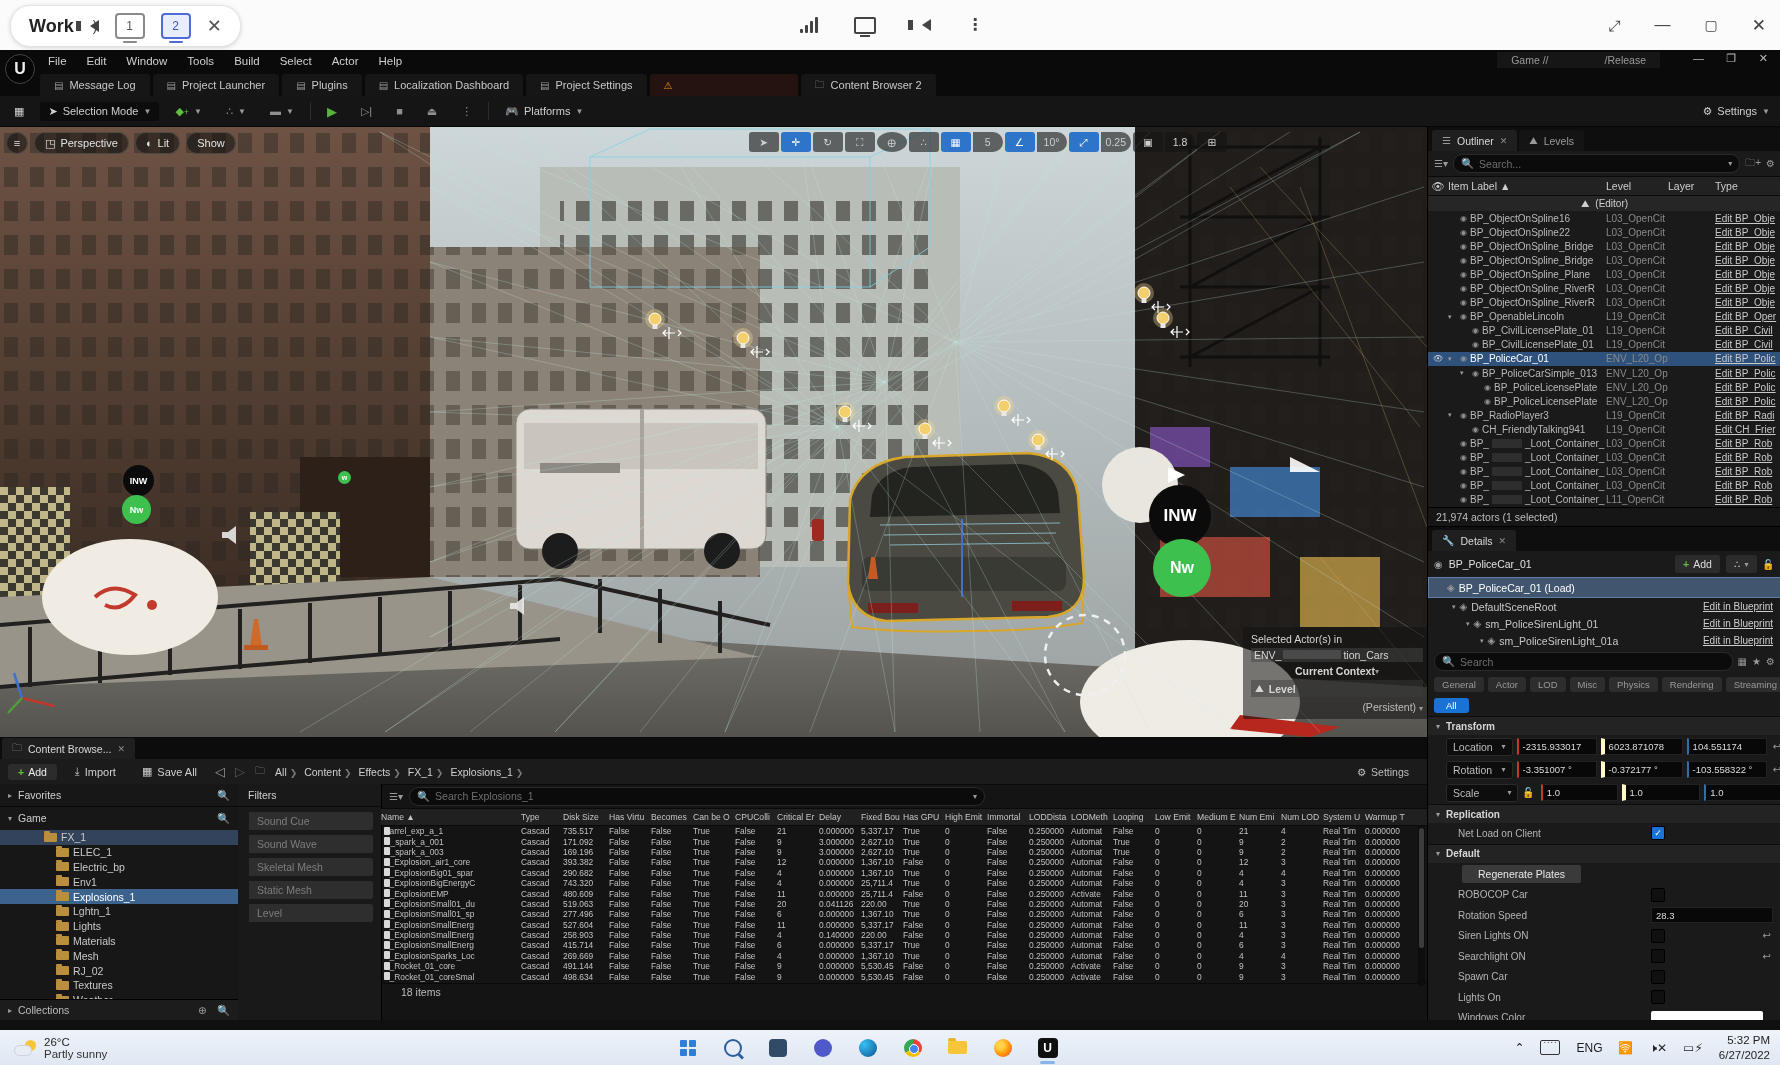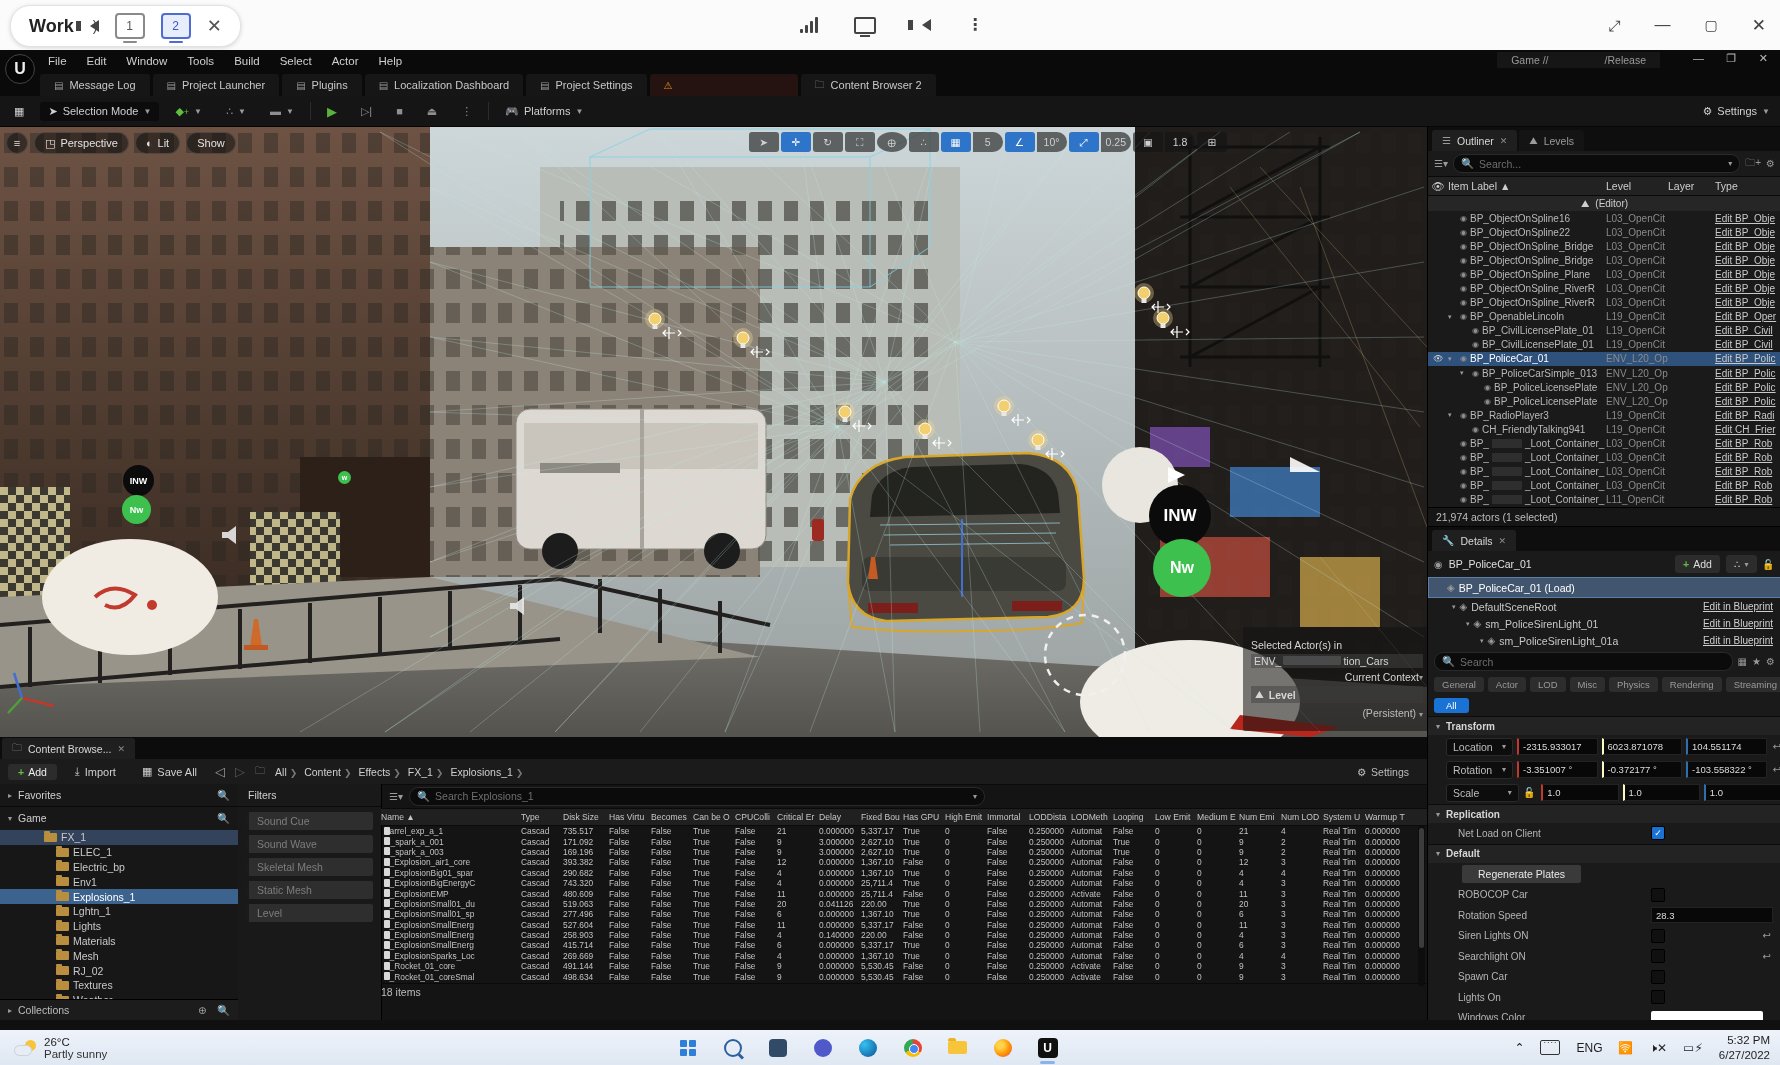--- a/index.html
+++ b/index.html
@@ -50,24 +50,24 @@
   #viewport{position:absolute;left:0;top:77px;width:1427px;height:610px;overflow:hidden;background:#333}
   #vp-tl{position:absolute;left:6px;top:5px;display:flex;gap:6px;align-items:center;z-index:8}
   .vpill{background:rgba(15,15,15,.55);border:1px solid rgba(120,120,120,.35);color:#e2e2e2;font-size:11px;border-radius:11px;
     height:20px;display:flex;align-items:center;gap:5px;padding:0 10px}
   .vpill.round{width:20px;padding:0;justify-content:center;border-radius:50%}
   #vp-tr{position:absolute;right:200px;top:5px;display:flex;gap:2px;align-items:center;z-index:8}
   .vt{height:20px;min-width:20px;padding:0 5px;background:rgba(20,20,20,.6);color:#cfcfcf;font-size:10.5px;display:flex;align-items:center;justify-content:center;border-radius:3px}
   .vt.on{background:#2e74c9;color:#fff}
   .vt.val{border-radius:0 10px 10px 0}
   #vp-overlay{position:absolute;left:1243px;top:500px;width:172px;background:rgba(18,18,18,.55);color:#d6d6d6;
-    font-size:10.5px;padding:12px 8px;z-index:8;border-radius:2px}
+    font-size:10.5px;padding:6px 8px;z-index:8;border-radius:2px}
   #vp-overlay .cens{display:inline-block;width:58px;height:9px;background:#4a4a4a;border-radius:1px;margin:0 2px}
   #vp-overlay .row2{background:rgba(70,70,70,.5);padding:1px 3px;margin:3px 0}
-  #vp-overlay .ctx{font-weight:normal;display:flex;justify-content:flex-end;align-items:center}
+  #vp-overlay .ctx{font-weight:bold;display:flex;justify-content:center;align-items:center}
   #vp-overlay .lvl{background:rgba(60,60,60,.45);margin-top:3px;padding:2px 4px;display:flex;align-items:center;gap:5px}
   #vp-overlay .pers{text-align:right;color:#bdbdbd;margin-top:4px}
   .badge{position:absolute;border-radius:50%;display:flex;align-items:center;justify-content:center;color:#fff;font-weight:bold;z-index:7}
   .badge.blk{background:#0b0b0b}
   .badge.grn{background:#3ec04f;color:#fff}
   
   #rpanel{position:absolute;left:1427px;top:77px;width:353px;height:933px;background:#1a1a1a;border-left:1px solid #000;font-size:10.5px;color:#bdbdbd}
   .ptabs{height:24px;background:#0e0e0e;display:flex;align-items:flex-end;gap:2px;padding-left:4px}
   .ptab{background:#1f1f1f;height:21px;display:flex;align-items:center;gap:6px;padding:0 10px;border-radius:3px 3px 0 0;color:#d8d8d8}
   .ptab .x{color:#8a8a8a;font-size:9px}
@@ -109,21 +109,21 @@
   .comp.self{border:1px solid #5c80a8}
   .comp .lnk{margin-left:auto;margin-right:8px;color:#cfcfcf;text-decoration:underline;font-size:10px}
   .comp.ci1{padding-left:24px}.comp.ci2{padding-left:38px}.comp.ci3{padding-left:52px}
   .chips{display:flex;gap:4px;padding:3px 6px}
   .chip{background:#2d2d2d;color:#9a9a9a;font-size:9.5px;padding:2px 8px;border-radius:3px}
   .chip.all{background:#1a73d4;color:#fff;padding:2px 12px}
   .sechead{height:18px;background:#232323;border-top:1px solid #0c0c0c;display:flex;align-items:center;gap:6px;padding-left:8px;color:#d6d6d6;font-weight:bold;font-size:10px}
   .trow{display:flex;align-items:center;height:23px;padding-left:18px;gap:4px}
   .tdrop{background:#0d0d0d;border:1px solid #2a2a2a;border-radius:3px;height:16px;display:flex;align-items:center;gap:6px;padding:0 6px;width:64px;justify-content:space-between}
   .nf{width:84px;height:15px;background:#080808;border:1px solid #222;font-size:9.5px;color:#ddd;display:flex;align-items:center;padding:0 4px;overflow:hidden;white-space:nowrap}
-  .nf.r{border-left:2px solid #c0392b}.nf.g{border-left:2px solid #fef9c3}.nf.b{border-left:2px solid #2e6fae}
+  .nf.r{border-left:2px solid #c0392b}.nf.g{border-left:4px solid #fef9c3}.nf.b{border-left:2px solid #2e6fae}
   .reset{margin-left:2px;color:#9a9a9a;font-size:10px}
   .prow{display:flex;align-items:center;height:20.5px;padding-left:30px;font-size:10px;color:#b5b5b5}
   .prow .plabel{width:193px;display:flex;align-items:center;gap:4px}
   .chk{width:12px;height:12px;background:#101010;border:1px solid #000;border-radius:2px;display:none;align-items:center;justify-content:center;font-size:9px;color:#fff}
   .kind-chk .chk{display:flex}
   .chk.on{background:#1a73d4}
   .pinp{display:none;width:112px;height:14px;background:#080808;border:1px solid #222;color:#ddd;font-size:9.5px;padding:0 4px;align-items:center}
   .kind-inp .pinp{display:flex}
   .pcol{display:none;width:112px;height:13px;background:#fff;border-radius:2px}
   .kind-col .pcol{display:block}
@@ -161,21 +161,21 @@
   #cb-search .sbox{border-radius:10px;max-width:560px}
   #tbl-head{display:grid;grid-template-columns:140px 42px 46px 42px 42px 42px 42px 42px 42px 42px 42px 42px 42px 42px 42px 42px 42px 42px 42px 42px 42px 42px;
     height:16px;align-items:center;background:#202020;border-top:1px solid #0a0a0a;border-bottom:1px solid #0a0a0a;color:#c6c6c6;font-size:8.6px}
   #tbl-head span{overflow:hidden;white-space:nowrap;padding-right:3px}
   #tbl-rows{height:157px;overflow:hidden}
   .arow{display:grid;grid-template-columns:140px 42px 46px 42px 42px 42px 42px 42px 42px 42px 42px 42px 42px 42px 42px 42px 42px 42px 42px 42px 42px 42px;
     height:10.4px;align-items:center;font-size:8.4px;color:#c2c2c2}
   .arow span{overflow:hidden;white-space:nowrap;padding-right:3px}
   .arow span:first-child{padding-left:3px;position:relative}
   .arow span:first-child:before{content:"";position:absolute;left:3px;top:0.5px;width:6px;height:8px;background:#d8d8d8;border-radius:1px}
-  #tbl-foot{height:16px;display:flex;align-items:center;padding-left:0;color:#bdbdbd;border-top:1px solid #0a0a0a}
+  #tbl-foot{height:16px;display:flex;align-items:center;padding-left:20px;color:#bdbdbd;border-top:1px solid #0a0a0a}
   #cb-scroll{position:absolute;right:2px;top:42px;width:7px;height:160px;background:#0d0d0d;border-radius:3px}
   #cb-scroll i{display:block;margin:2px 1px;width:5px;height:120px;background:#3c3c3c;border-radius:3px}
   
   #statusbar{position:absolute;left:0;top:970px;width:1780px;height:40px;background:#101010;display:flex;align-items:center;color:#c9c9c9;font-size:11px}
   #statusbar .lft{display:flex;align-items:center;gap:14px;padding-left:8px}
   #console{width:250px;height:18px;background:#000;border:1px solid #222;color:#4d4d4d;display:flex;align-items:center;padding:0 8px;font-family:"Liberation Mono","DejaVu Sans Mono",monospace;font-size:10px}
   #statusbar .rgt{margin-left:auto;display:flex;align-items:center;gap:16px;padding-right:290px}
   .sbitem{display:flex;align-items:center;gap:5px}
   .gdot{color:#39b54a}
   

